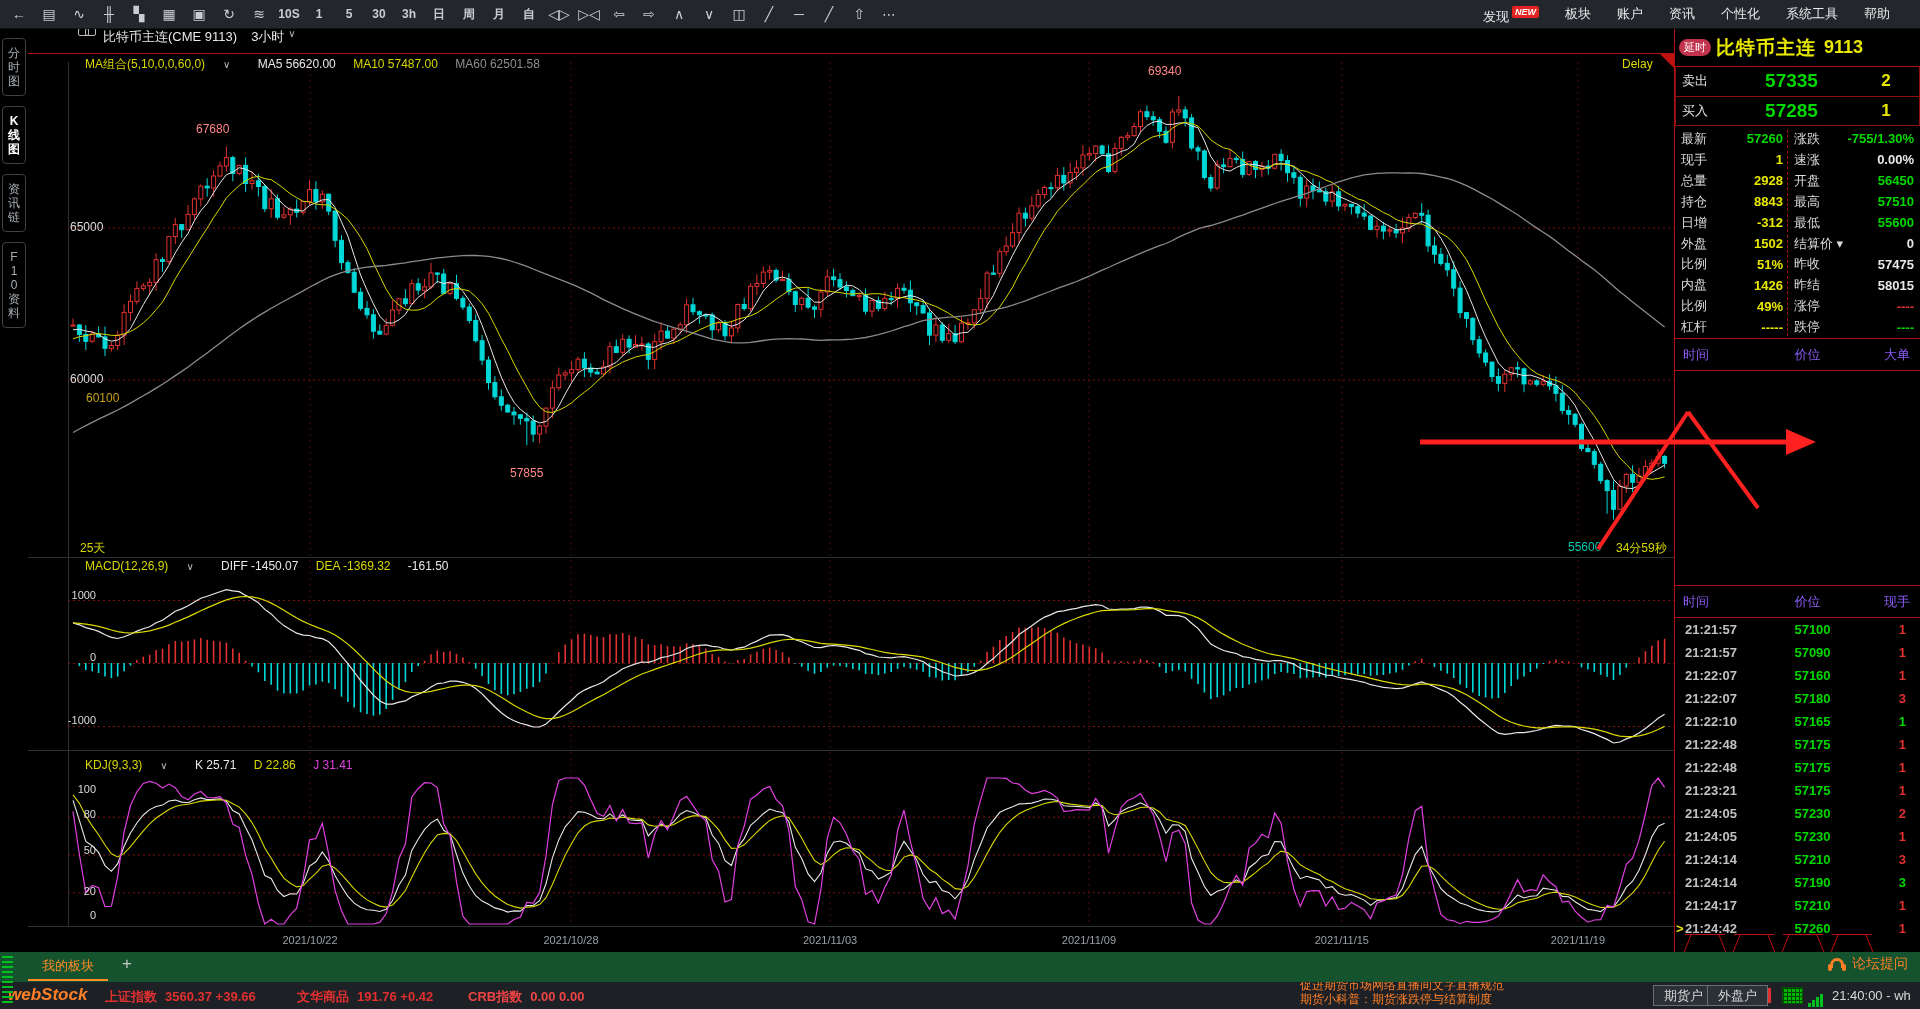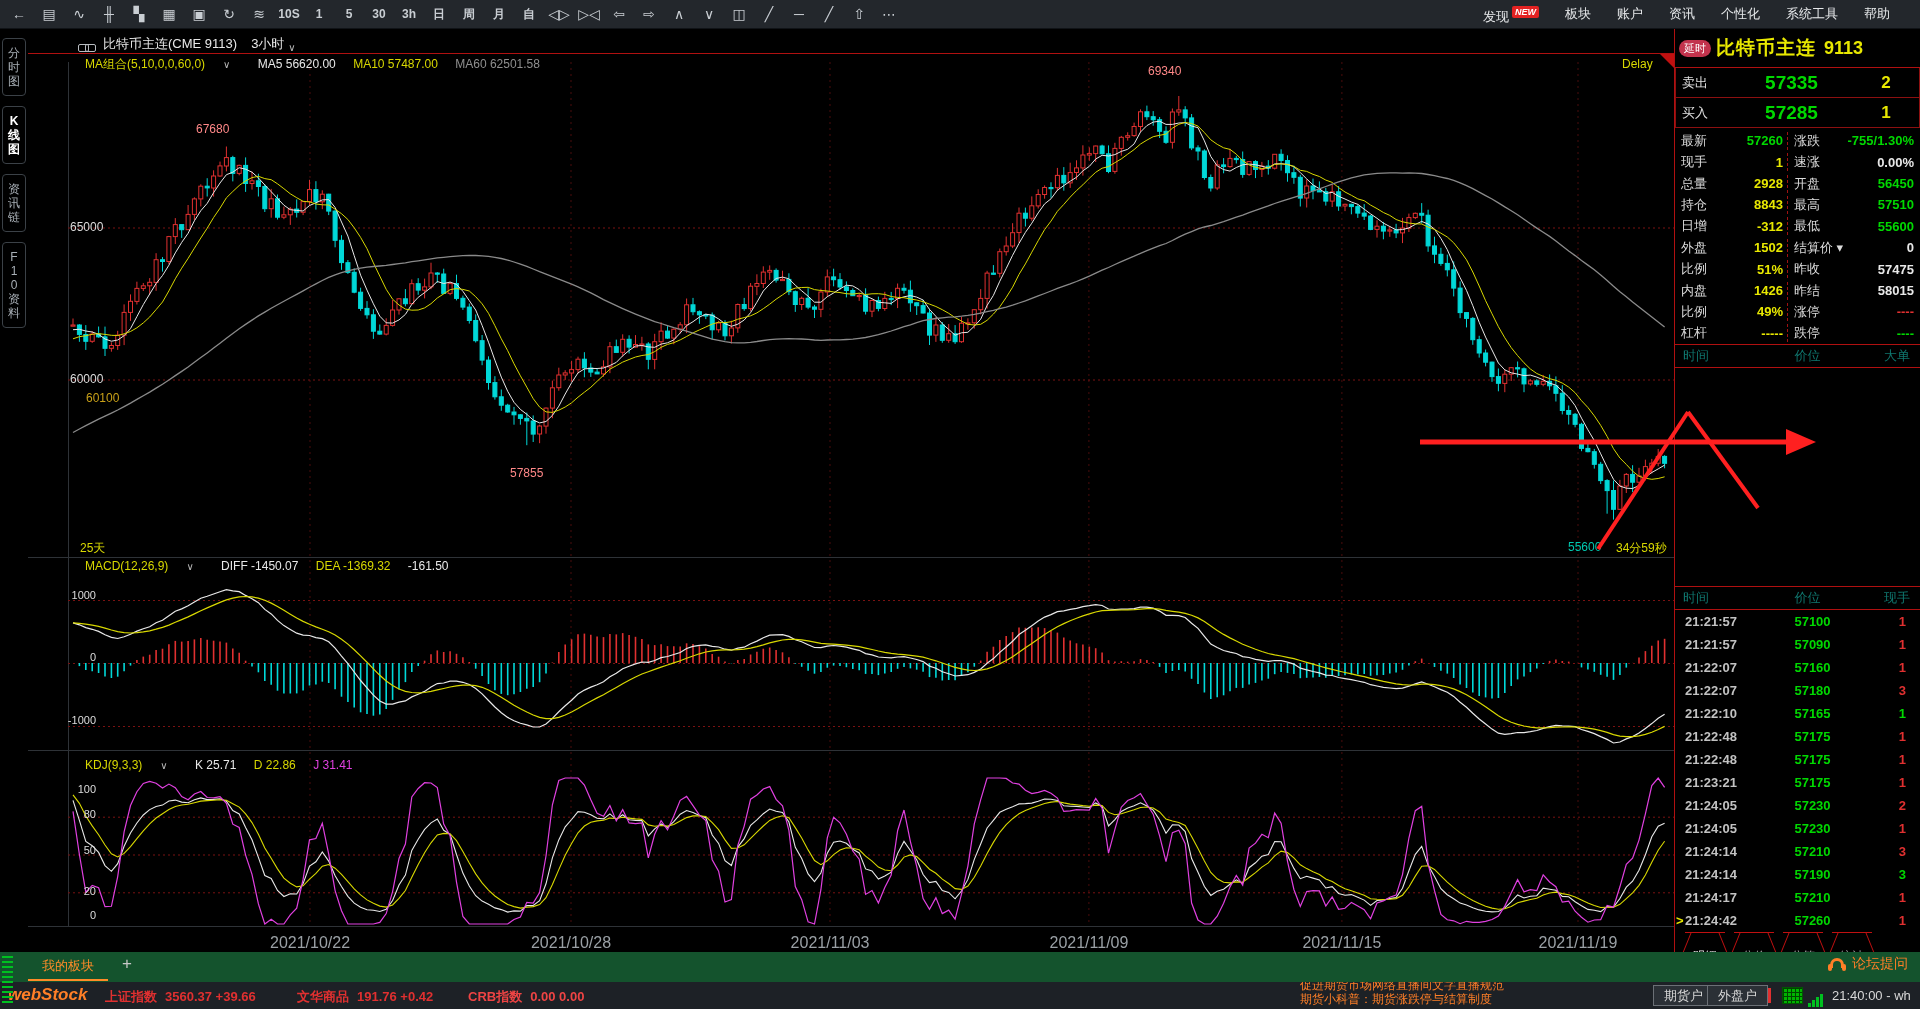--- a/index.html
+++ b/index.html
@@ -17,32 +17,32 @@
   .menu-item{color:#e6e8ea;font-size:13px;margin-left:26px;position:relative;line-height:28px;}
   .new-badge{background:#e32222;color:#fff;font-size:9px;font-weight:bold;font-style:italic;
              padding:1px 3px;border-radius:2px;margin-left:3px;vertical-align:6px;}
   
   #sidebar{left:0;top:28px;width:28px;height:924px;background:#000;z-index:20;}
   .side-tab{margin:10px 2px 0 2px;padding:7px 0;border:1px solid #3b4147;border-radius:4px;
             color:#a7aeb5;font-size:12px;text-align:center;line-height:14px;}
   .side-tab.active{color:#fff;font-weight:bold;}
   
   #chart-title-row{left:28px;top:28px;width:1646px;height:26px;border-bottom:1px solid #b01010;
-                   display:flex;align-items:flex-end;color:#e8e8e8;font-size:13px;padding-left:50px;
+                   display:flex;align-items:flex-start;color:#e8e8e8;font-size:13px;padding-left:50px;
                    box-sizing:border-box;background:#000;z-index:5;}
   .chain{display:inline-block;width:17px;height:9px;position:relative;margin-right:8px;}
   .chain::before,.chain::after{content:'';position:absolute;top:0;width:9px;height:6px;
         border:1px solid #b8bcc0;border-radius:2px;}
   .chain::before{left:0;} .chain::after{left:7px;}
   .caret{color:#b8b8b8;font-size:10px;margin-left:4px;}
   #chart-svg{left:0;top:0;z-index:1;}
   #anno-svg{left:0;top:0;z-index:60;pointer-events:none;}
   .chart-label{position:absolute;font-size:12px;z-index:3;white-space:nowrap;}
   .axis-label{position:absolute;font-size:11px;color:#dcdcdc;z-index:3;text-align:right;width:40px;}
-  .date-label{position:absolute;font-size:16px;color:#9aa0a5;z-index:3;top:934px;transform:translateX(-50%);}
+  .date-label{position:absolute;font-size:11px;color:#9aa0a5;z-index:3;top:934px;transform:translateX(-50%);}
   #ma-row,#macd-row,#kdj-row{position:absolute;z-index:3;font-size:12px;white-space:nowrap;}
   #ma-row span,#macd-row span,#kdj-row span{margin-right:14px;}
   .c-y{color:#d8d800;} .c-w{color:#e8e8e8;} .c-gray{color:#8f8f8f;} .c-m{color:#e040e0;}
   #delay-tri{width:0;height:0;border-top:14px solid #c01010;border-left:14px solid transparent;z-index:4;}
   
   #right-panel{left:1674px;top:28px;width:246px;height:924px;background:#000;
                border-left:1px solid #b01010;border-top:1px solid #b01010;box-sizing:border-box;
                display:flex;flex-direction:column;z-index:10;}
   #rp-header{height:38px;display:flex;align-items:center;padding:0 4px;border-bottom:1px solid #b01010;}
   #rp-delay{background:#c2334d;color:#fff;font-size:11px;padding:1px 5px;border-radius:9px;margin-right:5px;}
@@ -54,21 +54,21 @@
   .bx-row .prc{flex:1;text-align:center;color:#00d800;font-size:19px;font-weight:bold;}
   .bx-row .qty{width:66px;text-align:center;color:#e8e800;font-size:17px;font-weight:bold;}
   #rp-grid{height:216px;display:flex;flex-direction:column;padding-top:2px;box-sizing:border-box;}
   .g-row{flex:1;display:flex;align-items:center;}
   .g-cell{display:flex;align-items:center;box-sizing:border-box;}
   .g-cell.l{width:112px;padding:0 4px 0 6px;}
   .g-cell.r{flex:1;border-left:1px dashed #a01212;padding:0 6px;}
   .g-lbl{color:#dcdcdc;font-size:13px;}
   .g-val{margin-left:auto;font-size:13px;font-weight:bold;}
   .val-g{color:#00d800;} .val-y{color:#e8e800;} .val-w{color:#e8e8e8;} .val-r{color:#e03030;}
-  .tri-hdr{height:24px;display:flex;align-items:center;color:#0f766e;font-size:13px;
+  .tri-hdr{height:34px;display:flex;align-items:center;color:#8b5cf6;font-size:13px;
            border-top:1px solid #b01010;border-bottom:1px solid #b01010;box-sizing:border-box;}
   .tri-hdr span:nth-child(1){width:80px;padding-left:8px;}
   .tri-hdr span:nth-child(2){flex:1;text-align:center;}
   .tri-hdr span:nth-child(3){width:58px;text-align:right;padding-right:10px;}
   #rp-empty{height:218px;}
   #rp-ticks{height:322px;overflow:hidden;}
   .tick-row{height:23px;display:flex;align-items:center;font-size:13px;font-weight:bold;}
   .tick-t{width:86px;padding-left:10px;color:#c2c2c2;position:relative;}
   .tick-mark{color:#e8e800;position:absolute;left:1px;}
   .tick-p{flex:1;text-align:center;color:#00d800;}

